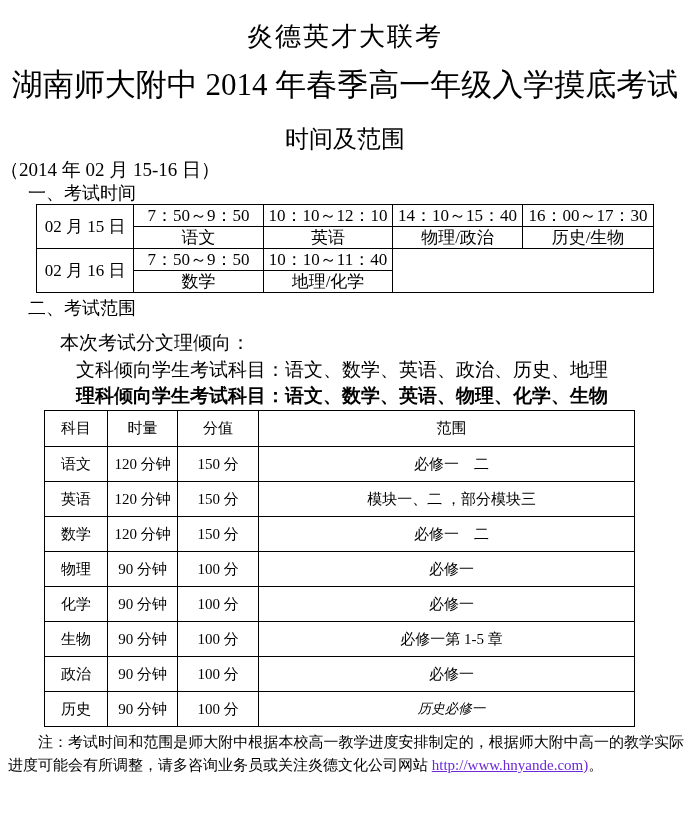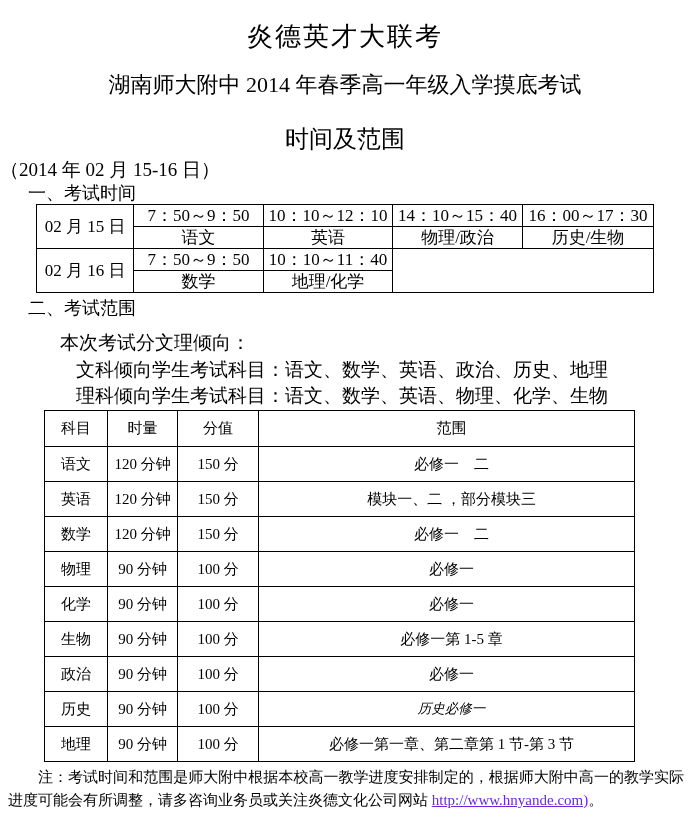--- a/index.html
+++ b/index.html
@@ -11,21 +11,21 @@
     font-family: "Liberation Serif", "DejaVu Serif", serif;
     overflow: hidden;
   }
   .page { width: 690px; height: 817px; padding-top: 22px; }
 
   .brand-title {
     text-align: center; font-size: 26px; line-height: 30px;
     letter-spacing: 2px; font-weight: 500;
   }
   .exam-title {
-    text-align: center; font-size: 22px; line-height: 30px;
+    text-align: center; font-size: 31px; line-height: 30px;
     margin-top: 18px; font-weight: 500;
   }
   .sub-title {
     text-align: center; font-size: 24px; line-height: 30px;
     margin-top: 24px; font-weight: 500;
   }
   .date-range {
     text-align: left; font-size: 19px; line-height: 20px; margin-top: 6px;
   }
 
@@ -42,21 +42,21 @@
   .time-table { margin-left: 36px; margin-top: 0; width: 617px; }
   .time-table td {
     height: 22px; text-align: center; font-size: 17px; line-height: 20px;
     overflow: hidden; white-space: nowrap;
   }
   .time-table .date-cell { font-size: 17px; }
 
   
   .scope-intro { font-size: 19px; line-height: 24px; margin-top: 12px; margin-left: 60px; }
   .scope-line-1 { font-size: 19px; line-height: 24px; margin-top: 3px; margin-left: 76px; }
-  .scope-line-2 { font-size: 19px; line-height: 24px; margin-top: 2px; margin-left: 76px; }
+  .scope-line-2 { font-size: 19px; line-height: 24px; margin-top: 2px; margin-left: 76px; font-weight: bold; }
 
   
   .scope-table { margin-left: 44px; margin-top: 2px; width: 590px; }
   .scope-table th {
     height: 36px; font-size: 15px; font-weight: normal; text-align: center;
   }
   .scope-table td {
     height: 35px; font-size: 15px; text-align: center; white-space: nowrap; overflow: hidden;
   }
   .scope-table th.range-col, .scope-table td.range-col {
@@ -183,24 +183,18 @@
         <td>90 分钟</td>
         <td>100 分</td>
         <td class="range-col">必修一</td>
       </tr>
       <tr>
         <td>历史</td>
         <td>90 分钟</td>
         <td>100 分</td>
         <td class="range-col kaiti-italic">历史必修一</td>
       </tr>
-      <tr>
-        <td>地理</td>
-        <td>90 分钟</td>
-        <td>100 分</td>
-        <td class="range-col">必修一第一章、第二章第 1 节-第 3 节</td>
-      </tr>
     </tbody>
   </table>
 
   <div class="footnote"><span>注：考试时间和范围是师大附中根据本校高一教学进度安排制定的，根据师大附中高一的教学实际进度可能会有所调整，请多咨询业务员或关注炎德文化公司网站 </span><a href="#" id="footnote-link" style="color: #6d28d9;">http://www.hnyande.com)</a><span>。</span></div>
 
 </div>
 
 </body></html>

